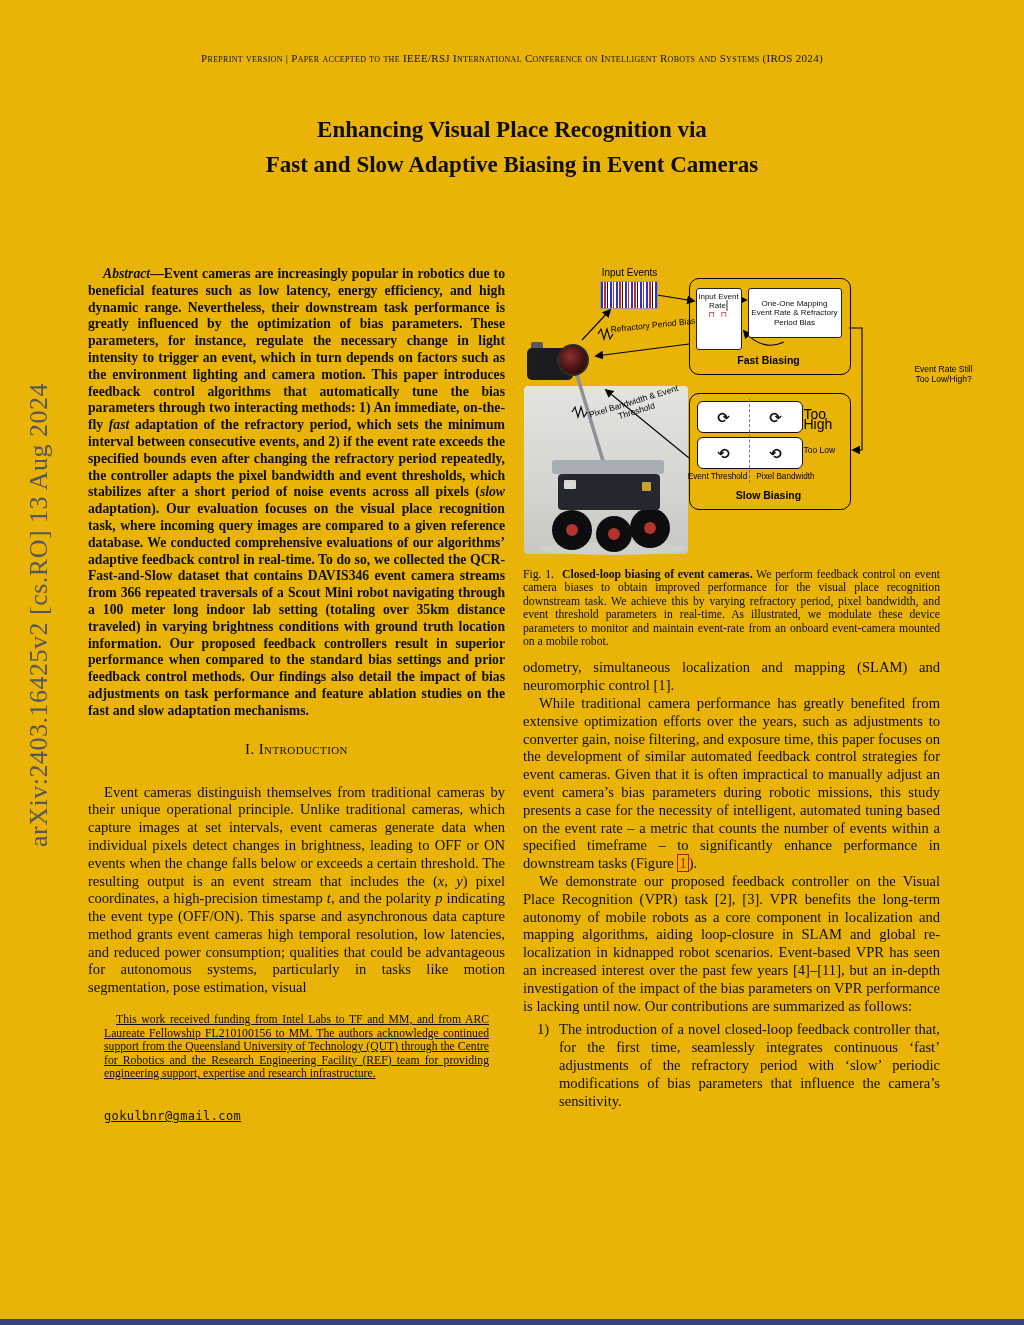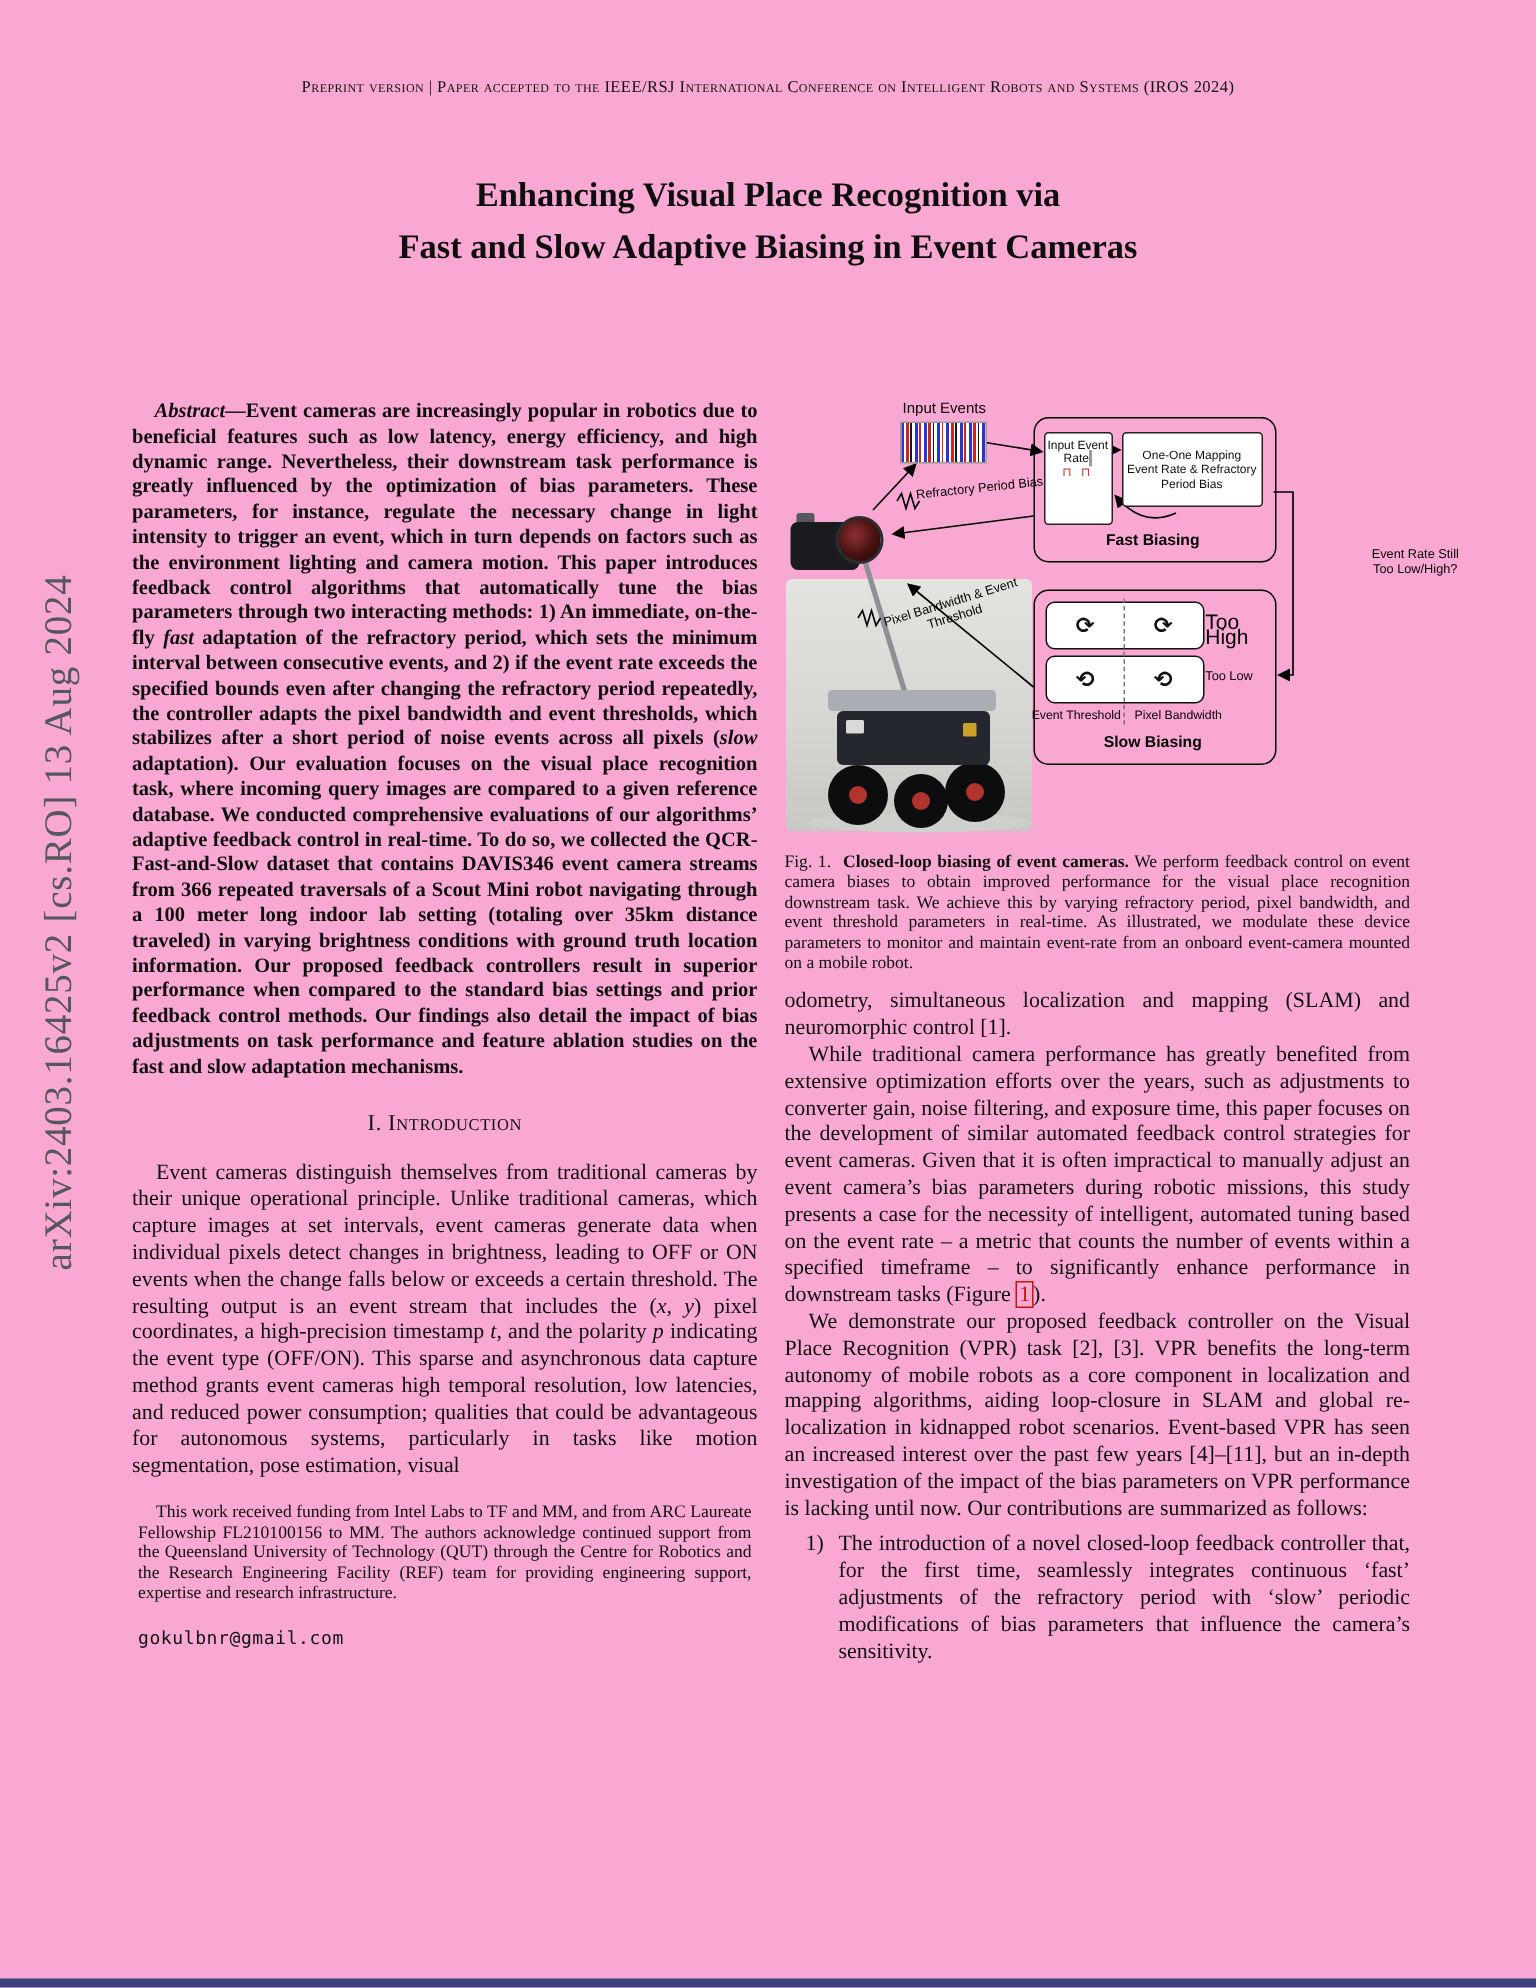--- a/index.html
+++ b/index.html
@@ -1,18 +1,18 @@
 <!DOCTYPE html>
 <html><head>
 <meta charset="utf-8">
 <style>
   html,body{margin:0;padding:0;}
   body{background:#8a8a8a;}
   .page{
-    position:relative; width:1024px; height:1325px; background:#f9a8d4;
+    position:relative; width:1024px; height:1325px; background:#eab308;
     font-family:"Liberation Serif","DejaVu Serif",serif; color:#0e0e0e;
     overflow:hidden; margin:0 auto;
   }
   
   .header-notice{
     position:absolute; top:52px; left:0; right:0; text-align:center;
     font-variant:small-caps; font-size:11px; letter-spacing:.3px; color:#111;
   }
   
   .title-block{
@@ -34,27 +34,27 @@
   
   .col-left{position:absolute; left:88px; top:266px; width:417px;}
   .col-right{position:absolute; left:523px; top:266px; width:417px;}
   .abstract{
     font-weight:bold; font-size:13.7px; line-height:16.8px;
     text-align:justify; text-indent:15px; margin:0;
   }
   .abstract .em{font-style:italic;}
   .sec-heading{
     text-align:center; font-variant:small-caps; font-weight:normal;
-    font-size:15px; margin:21px 0 16px 0; letter-spacing:.4px;
+    font-size:15px; margin:21px 0 26px 0; letter-spacing:.4px;
   }
   .para{font-size:14.6px; line-height:17.8px; text-align:justify; margin:0;}
   .indent{text-indent:16px;}
   .math{font-style:italic;}
   .footnote{margin-top:14px; font-size:11.7px; line-height:13.5px; text-align:justify;}
-  .footnote .fn{margin:4px; text-indent:12px;}
+  .footnote .fn{margin:16px; text-indent:12px;text-decoration:underline;}
   .email{font-family:"DejaVu Sans Mono","Liberation Mono",monospace; font-size:12px; letter-spacing:.4px;}
   
   .fig-caption{
     font-size:11.7px; line-height:13.4px; text-align:justify; margin:10px 0 0 0;
   }
   .fig-caption .cap-label{margin-right:8px;}
   .fig-caption .cap-bold{font-weight:bold;}
   .rc-body{margin-top:11px;}
   .rc-body .para{margin-bottom:0;}
   .figref{

